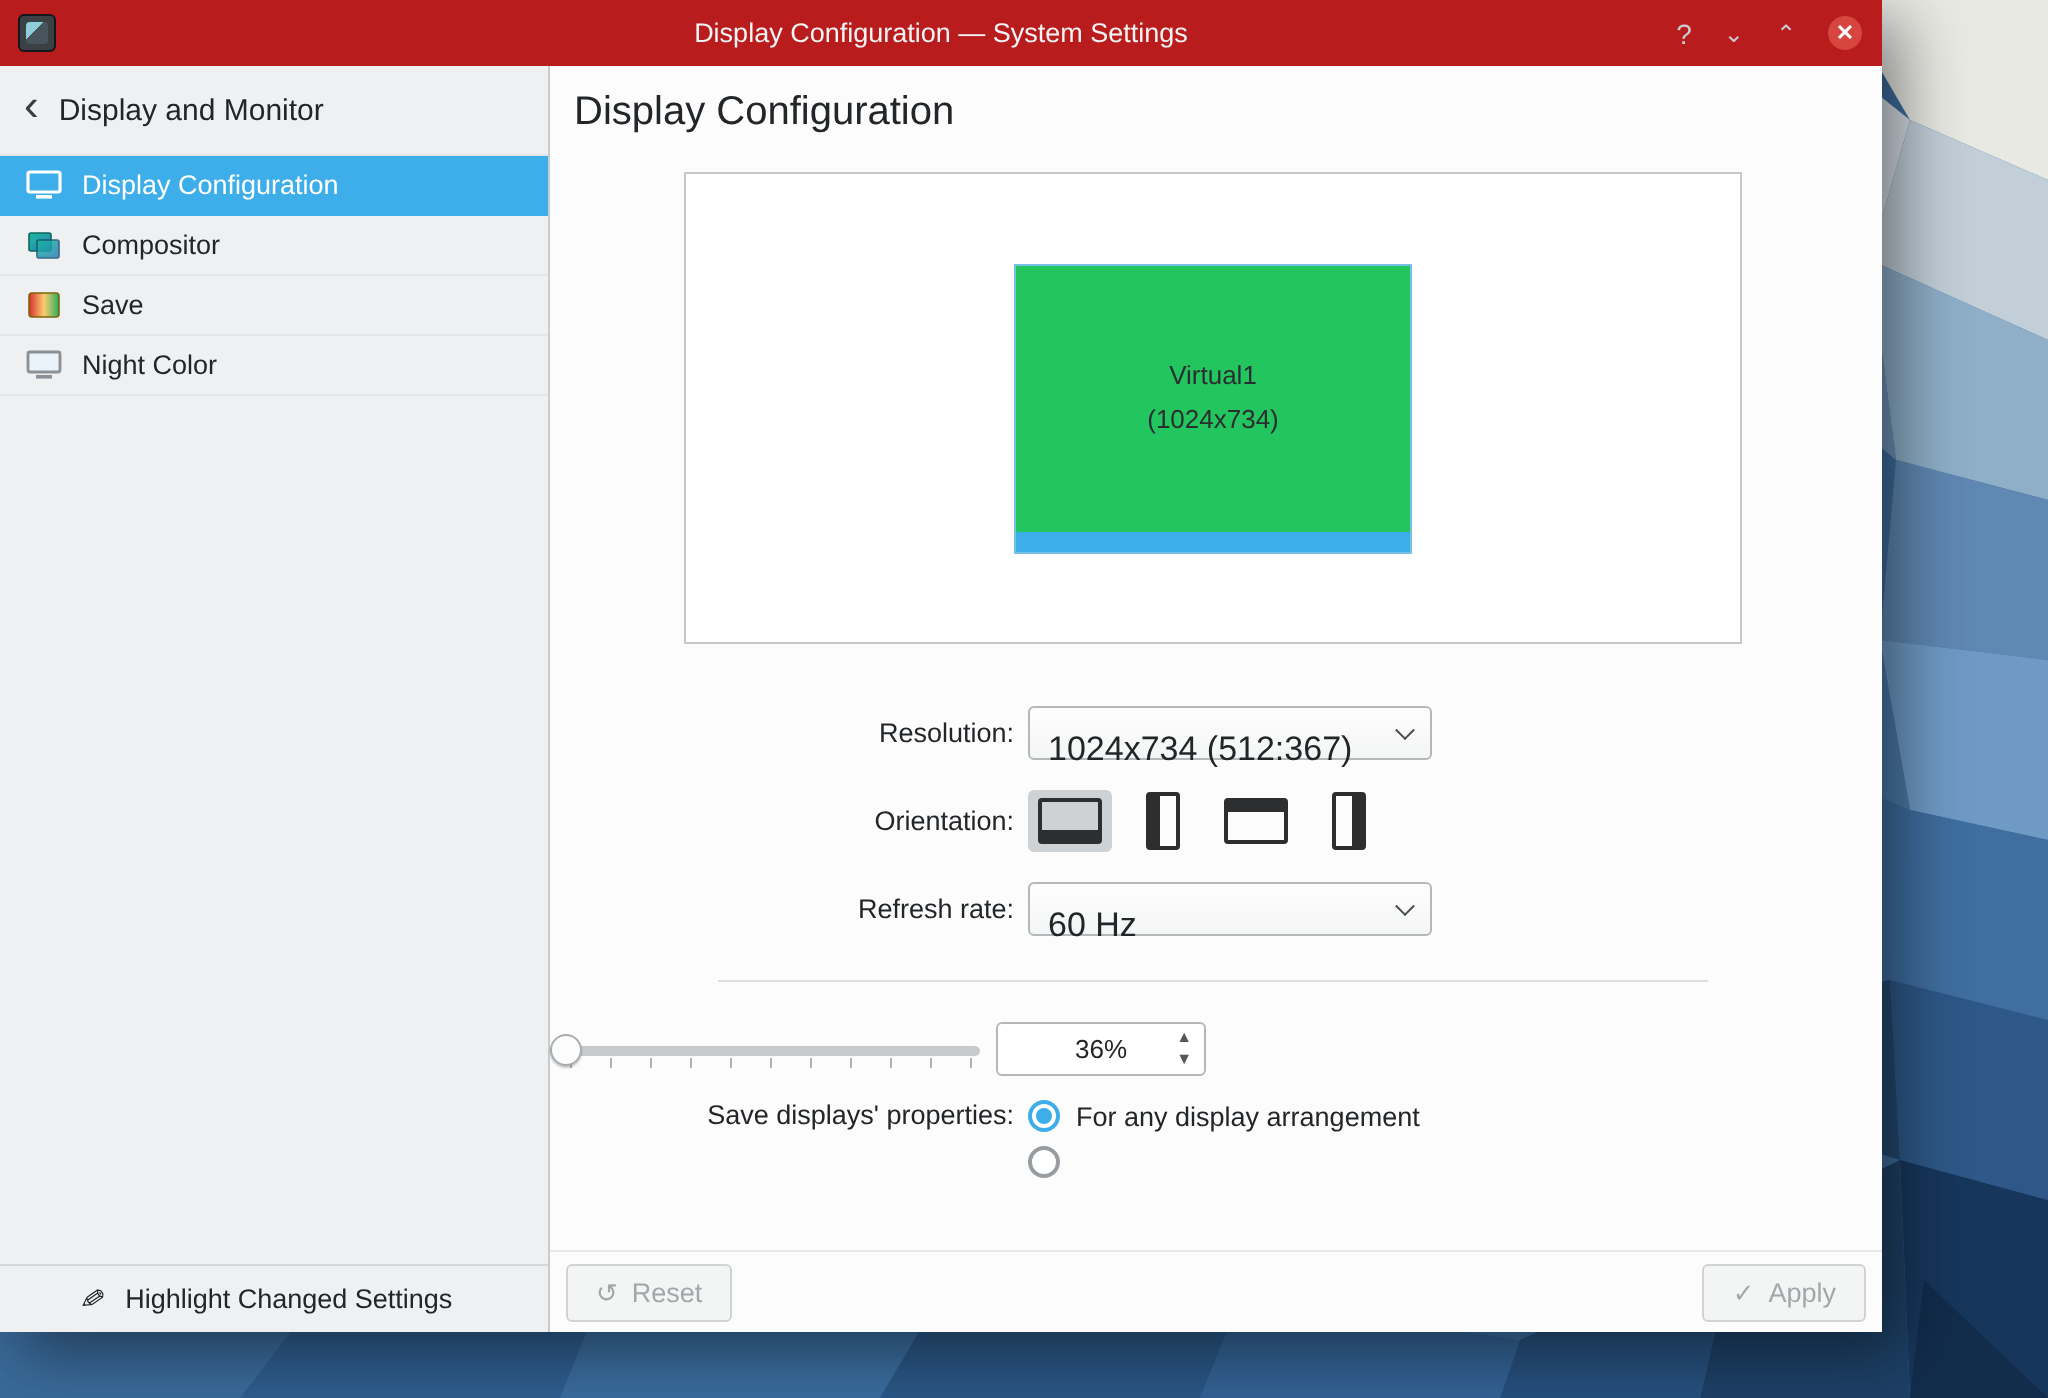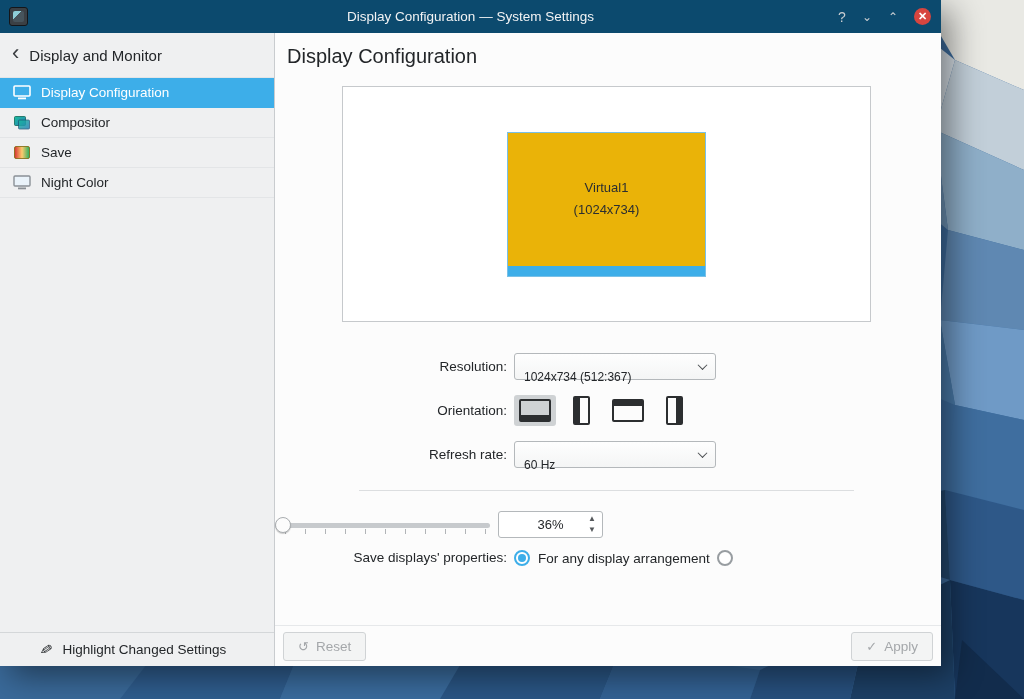--- a/index.html
+++ b/index.html
@@ -8,21 +8,21 @@
   .wallpaper { position:absolute; inset:0; z-index:0; }
 
   .window {
     position:absolute; left:0; top:0; width:941px; height:666px; z-index:1;
     box-shadow: 10px 10px 30px rgba(0,0,0,.45);
     display:flex; flex-direction:column; background:#fcfcfc;
   }
 
   
   .titlebar {
-    height:33px; background:#0c4a6e; color:#eff0f1; position:relative;
+    height:33px; background:#b91c1c; color:#eff0f1; position:relative;
     display:flex; align-items:center; flex:0 0 33px;
   }
   .app-icon { position:absolute; left:9px; top:7px; width:19px; height:19px; border-radius:3px;
     background:#3b4045; border:1px solid #14161a; display:flex; align-items:center; justify-content:center; }
   .app-icon .glyph { width:11px; height:11px; background:linear-gradient(135deg,#8eced8 0 40%, #47545c 40% 100%); border-radius:2px; }
   .win-title { position:absolute; left:0; right:0; text-align:center; font-size:13.5px; color:#f2f3f4; }
   .tb-controls { position:absolute; right:10px; top:0; height:33px; display:flex; align-items:center; gap:16px; }
   .tb-btn { color:#c9cdd1; font-size:14px; line-height:1; cursor:default; }
   .tb-btn.chev { font-size:12px; letter-spacing:0; }
   .close-btn { width:17px; height:17px; border-radius:50%; background:#d7453f; color:#fff;
@@ -43,31 +43,31 @@
   .sb-footer { height:34px; border-top:1px solid #d4d7d9; display:flex; align-items:center; gap:10px;
     padding-left:40px; font-size:13.5px; color:#232629; }
   .pen { font-size:15px; transform:scaleX(-1) rotate(-10deg); display:inline-block; }
 
   
   .main { flex:1; position:relative; background:#fcfcfc; display:flex; flex-direction:column; }
   .page-title { font-size:20px; font-weight:500; color:#232629; padding:12px 0 0 12px; }
 
   .preview-box { margin:18px 0 0 67px; width:529px; height:236px; background:#ffffff;
     border:1px solid #c6c9cc; display:flex; align-items:center; justify-content:center; }
-  .monitor { width:199px; height:145px; background:#eab308; border:1px solid #79c0e7; position:relative;
+  .monitor { width:199px; height:145px; background:#22c55e; border:1px solid #79c0e7; position:relative;
     display:flex; flex-direction:column; align-items:center; justify-content:center; gap:7px; padding-bottom:12px; }
   .monitor .mname, .monitor .mres { font-size:13px; color:#2b2e31; }
   .monitor-bar { position:absolute; left:0; right:0; bottom:0; height:10px; background:#3daee9; }
 
   .form { margin-top:31px; }
   .frow { display:flex; align-items:center; margin-bottom:12px; }
   .flabel { width:239px; text-align:right; padding-right:7px; font-size:13.5px; color:#232629; flex:0 0 239px; }
 
   .combo { width:202px; height:27px; background:linear-gradient(#fefefe,#f4f5f5); border:1px solid #b4b8bb; border-radius:3px;
-    display:flex; padding:16px 26px 0 9px; font-size:12px; color:#232629; position:relative; }
+    display:flex; align-items:center; padding:16px 26px 0 9px; font-size:17px; color:#232629; position:relative; }
   .combo .chevron { position:absolute; right:9px; top:9px; width:7px; height:7px;
     border-right:1.6px solid #4a4d50; border-bottom:1.6px solid #4a4d50; transform:rotate(45deg) translate(-1px,-1px); }
 
   .orients { display:flex; align-items:center; gap:12px; }
   .orient-btn { padding:4px 5px; border-radius:3px; display:flex; align-items:center; justify-content:center; }
   .orient-btn.selected { background:#cfd2d4; }
   .mon { border:2px solid #2c2e30; border-radius:2px; background:transparent; }
   .mon.land  { width:32px; height:23px; border-bottom-width:7px; }
   .mon.portl { width:17px; height:29px; border-left-width:7px; }
   .mon.landf { width:32px; height:23px; border-top-width:7px; }
@@ -80,21 +80,21 @@
   .slider .ticks { position:absolute; left:10px; right:4px; top:14px; height:5px;
     background:repeating-linear-gradient(90deg,#b1b4b7 0 1px, transparent 1px 20px); }
   .slider .handle { position:absolute; left:0; top:2px; width:16px; height:16px; border-radius:50%;
     background:#fcfcfc; border:1px solid #a9adb0; box-shadow:0 1px 1px rgba(0,0,0,.2); }
 
   .spin { margin-left:8px; width:105px; height:27px; background:#fff; border:1px solid #b4b8bb; border-radius:3px;
     position:relative; display:flex; align-items:center; justify-content:center; font-size:13px; color:#232629; }
   .spin .arrows { position:absolute; right:6px; top:1px; display:flex; flex-direction:column; line-height:1; }
   .spin .arrows span { font-size:8px; color:#55585b; height:11px; display:flex; align-items:center; }
 
-  .radio-group { display:flex; flex-direction:row; gap:7px; }
+  .radio-group { display:flex; flex-direction:column; gap:7px; }
   .radio-row { display:flex; align-items:center; gap:8px; }
   .radio { width:16px; height:16px; border-radius:50%; border:2px solid #989da1; background:#fff; position:relative; flex:0 0 16px; }
   .radio.checked { border-color:#3daee9; }
   .radio.checked::after { content:""; position:absolute; left:2px; top:2px; width:8px; height:8px; border-radius:50%; background:#3daee9; }
   .radio-label { font-size:13.5px; color:#232629; }
 
   .main-footer { margin-top:auto; height:41px; border-top:1px solid #e6e8ea; display:flex; align-items:center;
     justify-content:space-between; padding:0 8px; }
   .btn { height:29px; padding:0 14px; border:1px solid #d0d3d5; border-radius:3px; background:#f3f4f4;
     color:#a4a7aa; font-size:13.5px; display:flex; align-items:center; gap:7px; font-family:"Liberation Sans",sans-serif; }

